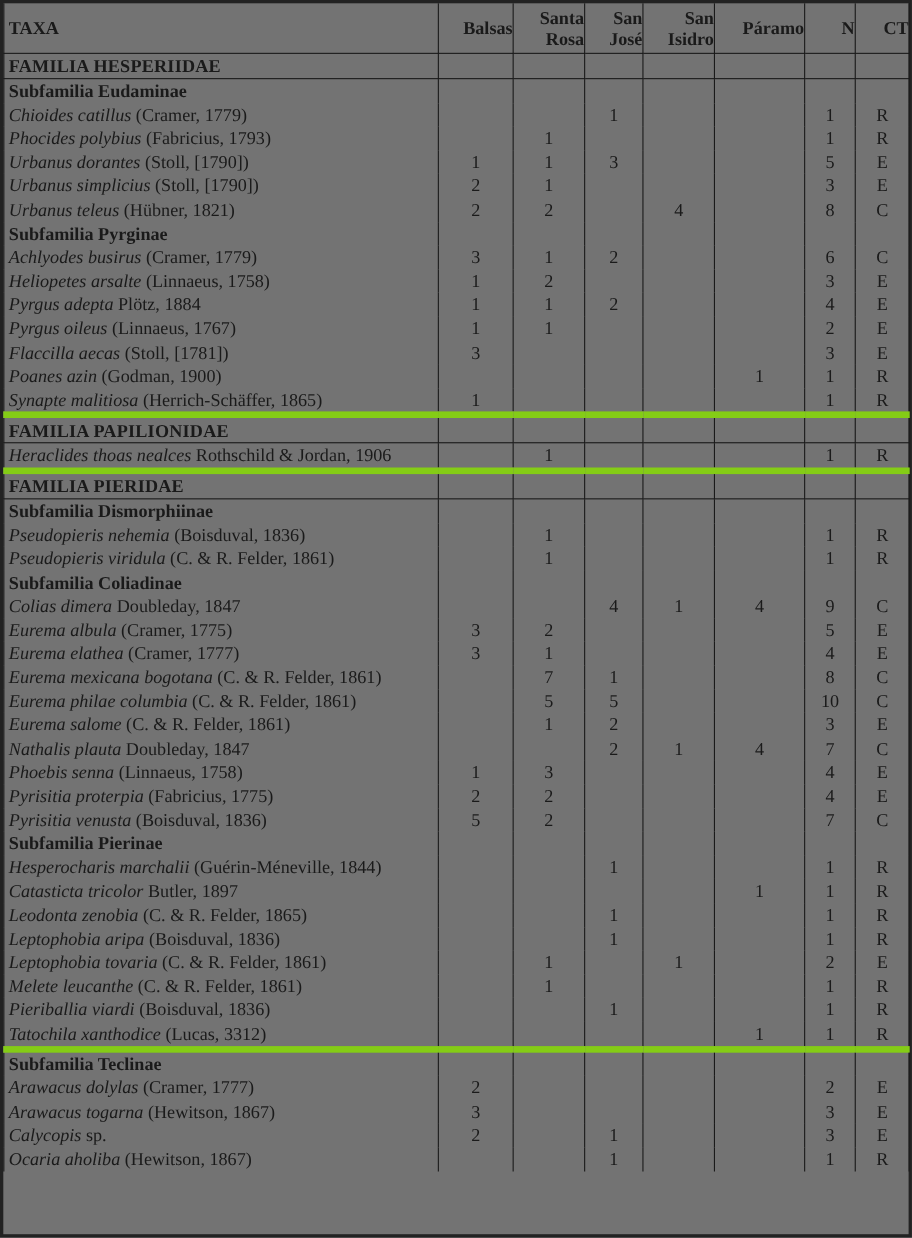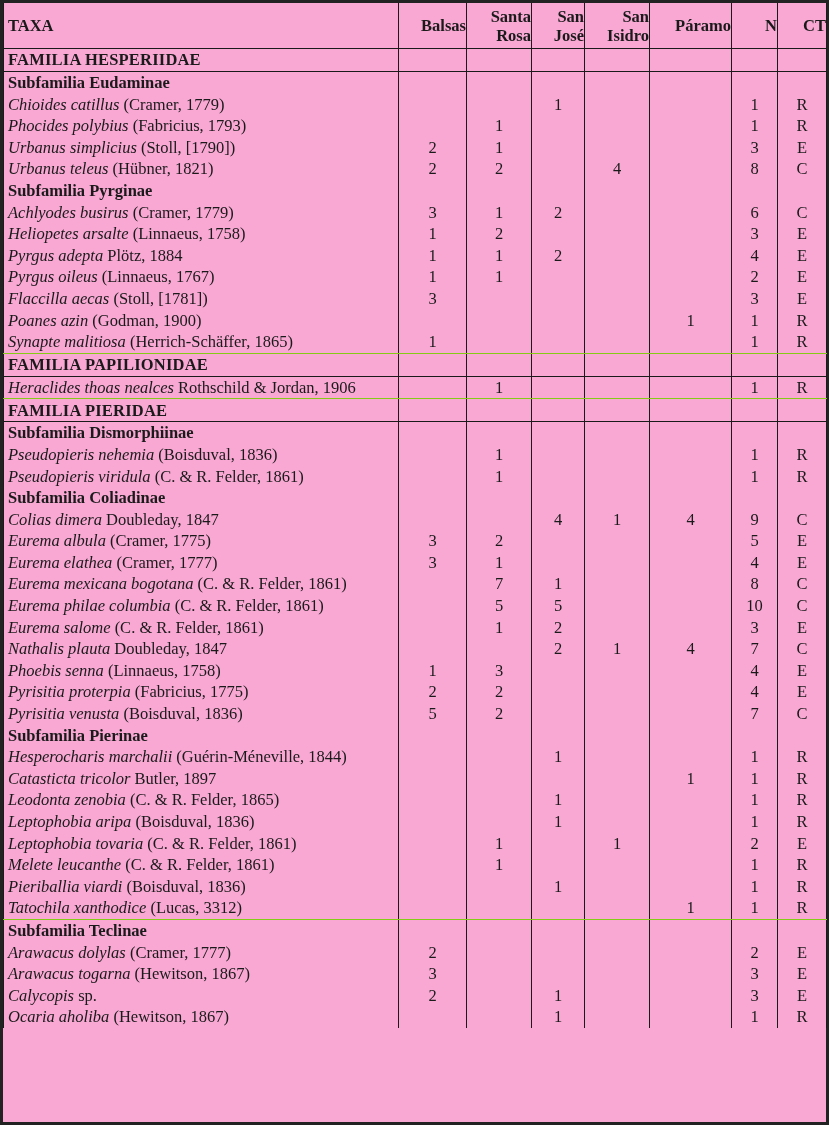--- a/index.html
+++ b/index.html
@@ -5,21 +5,21 @@
   html, body { margin: 0; padding: 0; }
   body {
     width: 829px; height: 1125px; overflow: hidden;
     background: #222222;
     font-family: "Liberation Serif", "DejaVu Serif", serif;
     color: #1a1a1a;
   }
   .frame {
     position: absolute; left: 3px; top: 3px;
     width: 823px; height: 1119px;
-    background: #f9a8d4;
+    background: #737373;
   }
   table {
     border-collapse: collapse;
     table-layout: fixed;
     width: 823px;
     font-size: 16.5px;
     line-height: 21.6px;
   }
   col.c-taxa { width: 395px; }
   col.c-balsas { width: 68px; }
@@ -34,21 +34,21 @@
     font-weight: bold; text-align: right; vertical-align: middle;
     height: 45px; line-height: 19px; border-bottom: 1px solid #1a1a1a;
   }
   th.taxa-head { text-align: left; padding-left: 4px; }
   tr.family td { border-bottom: 1px solid #1a1a1a; border-top: 1px solid #1a1a1a; height: 22px; }
   tr.family td.name { font-weight: bold; letter-spacing: 0.2px; }
   td.name { text-align: left; padding-left: 4px; white-space: nowrap; overflow: hidden; }
   td.num { text-align: center; }
   tr.sub td.name { font-weight: bold; }
   i { font-style: italic; }
-  tr.block-end td { border-bottom: 1px solid #84cc16; }
+  tr.block-end td { border-bottom: 6px solid #84cc16; }
 </style>
 </head>
 <body>
 
 <div class="frame">
   <table>
     <colgroup>
       <col class="c-taxa">
         <col class="c-balsas">
         <col class="c-srosa">
@@ -105,20 +105,30 @@
           <td class="name"><i>Phocides polybius</i><span> (Fabricius, 1793)</span></td>
           <td class="num"></td>
           <td class="num">1</td>
           <td class="num"></td>
           <td class="num"></td>
           <td class="num"></td>
           <td class="num">1</td>
           <td class="num">R</td>
         </tr>
         <tr class="species">
+          <td class="name"><i>Urbanus dorantes</i><span> (Stoll, [1790])</span></td>
+          <td class="num">1</td>
+          <td class="num">1</td>
+          <td class="num">3</td>
+          <td class="num"></td>
+          <td class="num"></td>
+          <td class="num">5</td>
+          <td class="num">E</td>
+        </tr>
+        <tr class="species">
           <td class="name"><i>Urbanus simplicius</i><span> (Stoll, [1790])</span></td>
           <td class="num">2</td>
           <td class="num">1</td>
           <td class="num"></td>
           <td class="num"></td>
           <td class="num"></td>
           <td class="num">3</td>
           <td class="num">E</td>
         </tr>
         <tr class="species">

